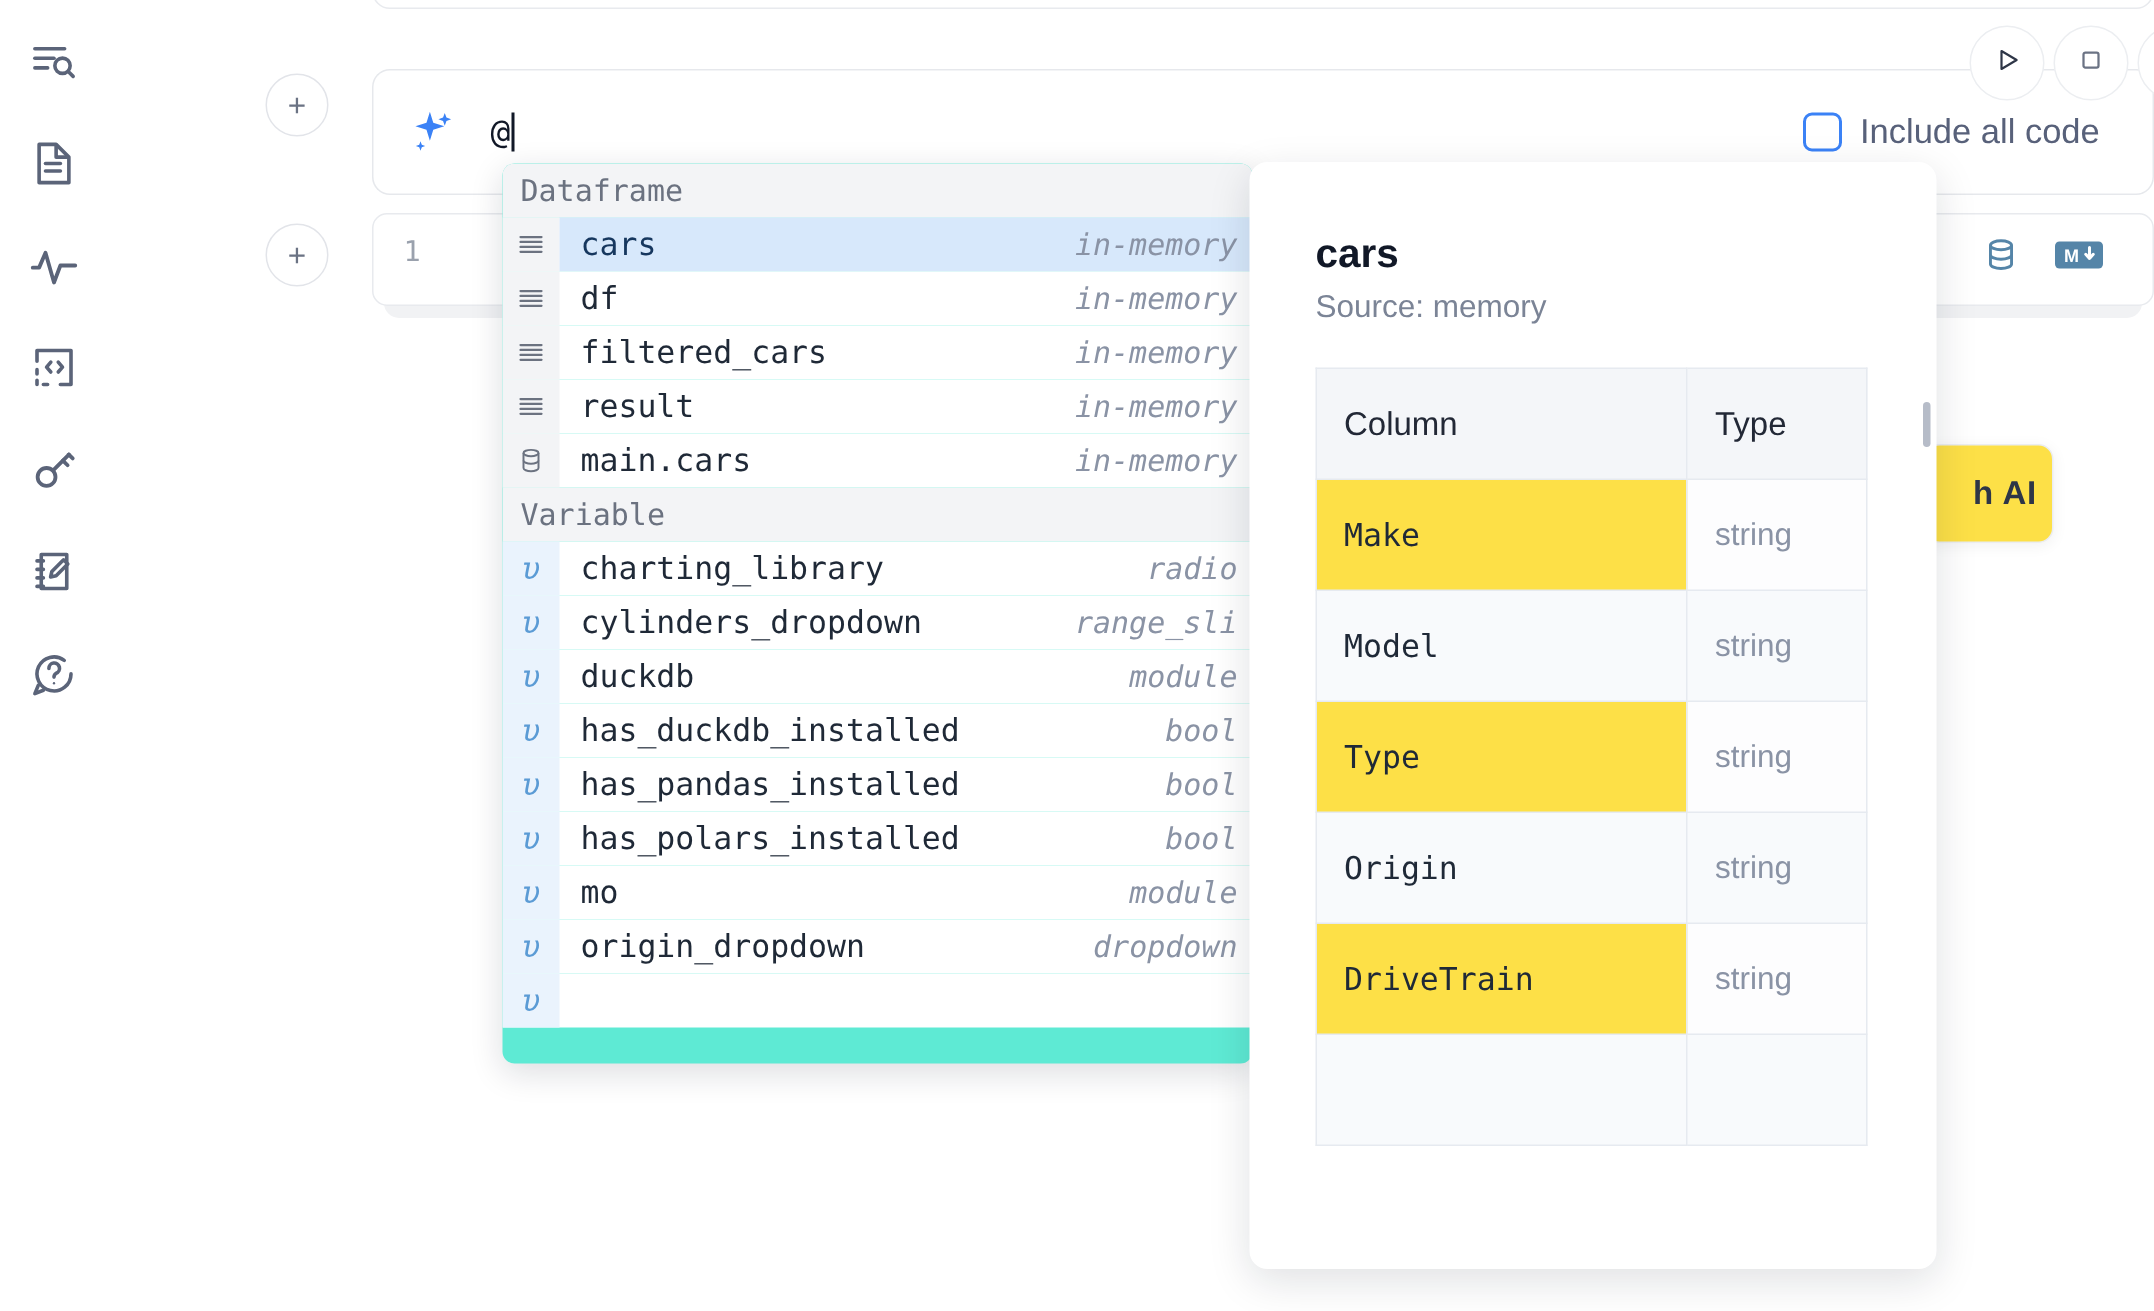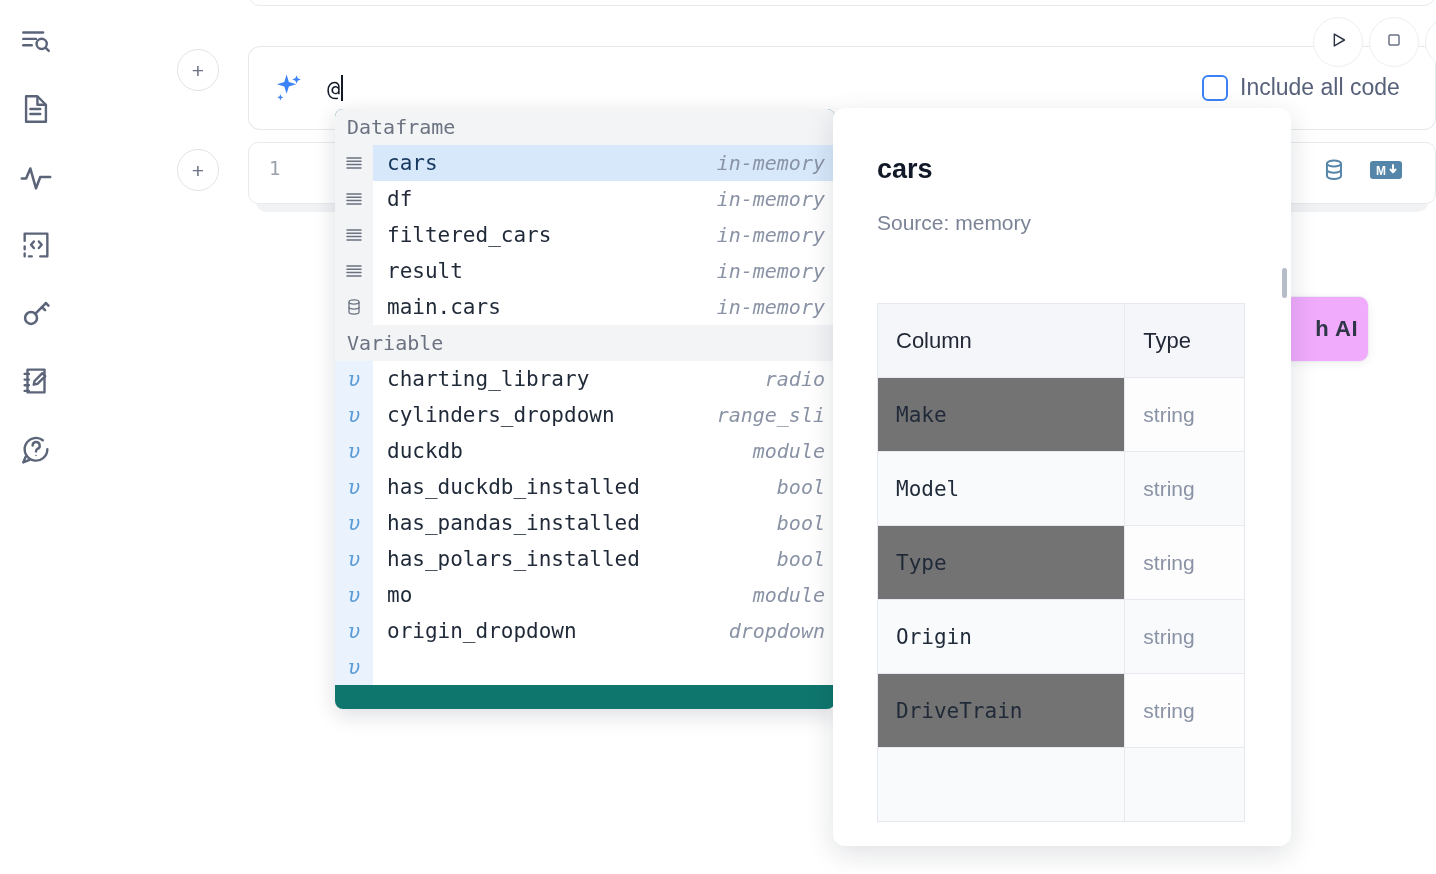--- a/index.html
+++ b/index.html
@@ -97,31 +97,31 @@
     font-family: "DejaVu Sans Mono", monospace; font-size: 19px; color: #9aa1ad;
   }
   .cell-icons {
     position: absolute; right: 32px; top: 14px; display: flex; align-items: center; gap: 22px;
   }
   .cell-icons .ic { cursor: pointer; color: #5585a8; }
 
   
   .aicard {
     position: absolute; left: 1283px; top: 296px; width: 86px; height: 66px;
-    background: #f0abfc; border: 1px solid #ebedf1; border-radius: 10px;
+    background: #fde047; border: 1px solid #ebedf1; border-radius: 10px;
     box-shadow: 0 2px 10px rgba(16,24,40,.06);
     display: flex; align-items: center; justify-content: flex-end;
     padding-right: 10px;
   }
   .aicard-txt { font-size: 22px; font-weight: 600; color: #2e3647; letter-spacing: .5px; }
 
   
   .dropdown {
     position: absolute; left: 335px; top: 109px; width: 500px; height: 600px;
-    background: #0f766e; border-radius: 8px;
+    background: #5eead4; border-radius: 8px;
     box-shadow: 0 6px 22px rgba(16,24,40,.14);
     overflow: hidden; font-family: "DejaVu Sans Mono", monospace;
   }
   .dd-group {
     height: 36px; background: #f3f4f6; display: flex; align-items: center;
     padding-left: 12px; font-size: 20px; color: #6b7280;
   }
   .dd-item {
     height: 36px; display: flex; align-items: center; background: #fff;
     cursor: pointer; position: relative;
@@ -145,37 +145,37 @@
 
   
   .preview {
     position: absolute; left: 833px; top: 108px; width: 458px; height: 738px;
     background: #fff; border-radius: 12px;
     box-shadow: 0 8px 28px rgba(16,24,40,.13);
     overflow: hidden;
   }
   .pv-inner { padding: 46px 44px 0 44px; position: relative; height: 100%; }
   .pv-title { font-size: 27px; font-weight: 700; color: #111827; }
-  .pv-source { margin-top: 26px; font-size: 21px; color: #7b8496; }
+  .pv-source { margin-top: 8px; font-size: 21px; color: #7b8496; }
   .pv-stats {
     margin-top: 26px; background: #eef1f6; border-radius: 8px;
     height: 50px; display: flex; align-items: center; padding-left: 18px;
     font-size: 21px; color: #2e3647;
   }
-  .pv-table { margin-top: 68px; width: 368px; border-collapse: collapse; }
+  .pv-table { margin-top: 28px; width: 368px; border-collapse: collapse; }
   .pv-table th, .pv-table td {
     border: 1px solid #e6eaf0; height: 74px; text-align: left;
     padding-left: 18px; vertical-align: middle;
   }
   .pv-table th {
     background: #f4f6f9; font-size: 22px; font-weight: 400; color: #222836;
   }
   .pv-table td.colname {
     font-family: "DejaVu Sans Mono", monospace; font-size: 21px; color: #1f2937;
-    background: #737373;
+    background: #fde047;
   }
   .pv-table td.coltype { font-size: 21px; color: #8a93a5; background: #fdfdfe; }
   .pv-table tr:nth-child(even) td { background: #f8fafc; }
   .pv-scroll {
     position: absolute; right: 4px; top: 160px; width: 5px; height: 30px;
     background: #b6bcc8; border-radius: 3px;
   }
 </style>
 </head>
 <body>

